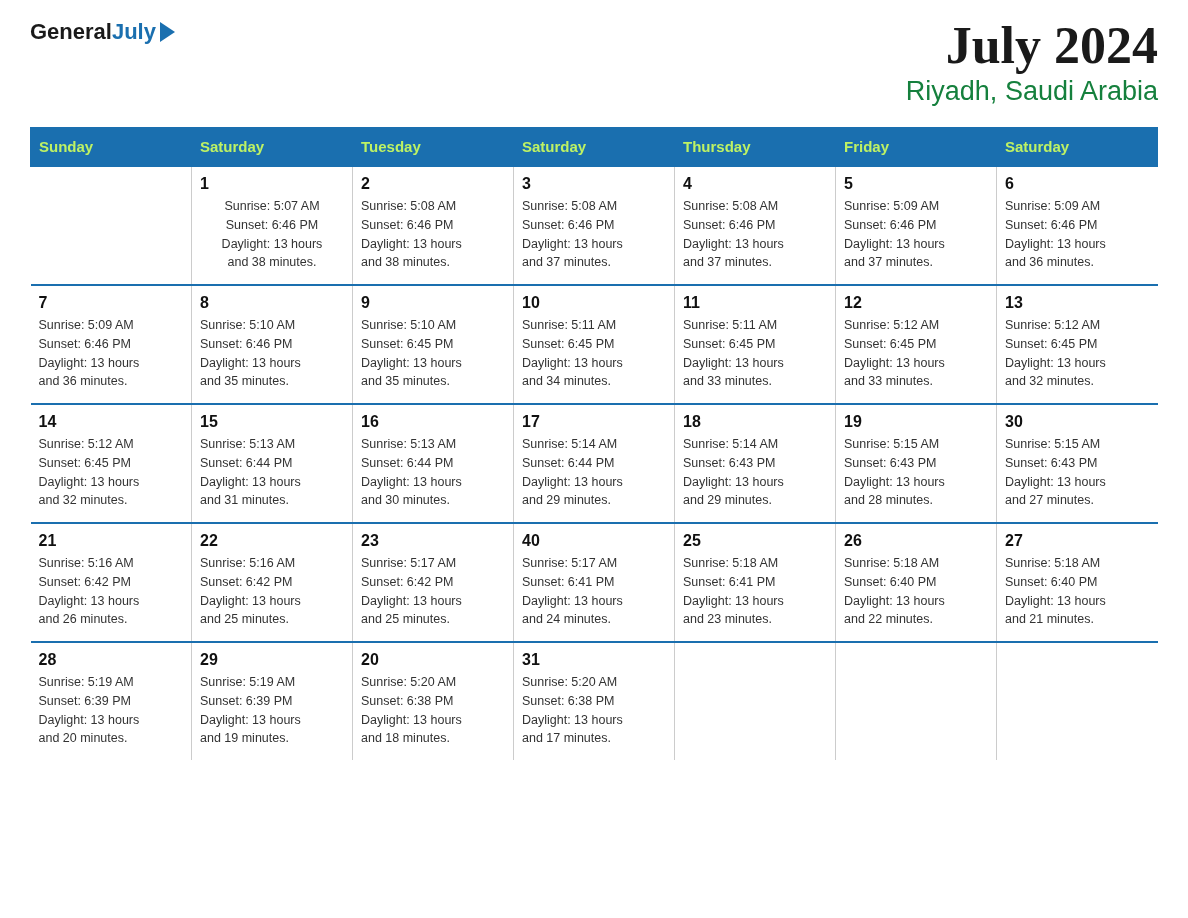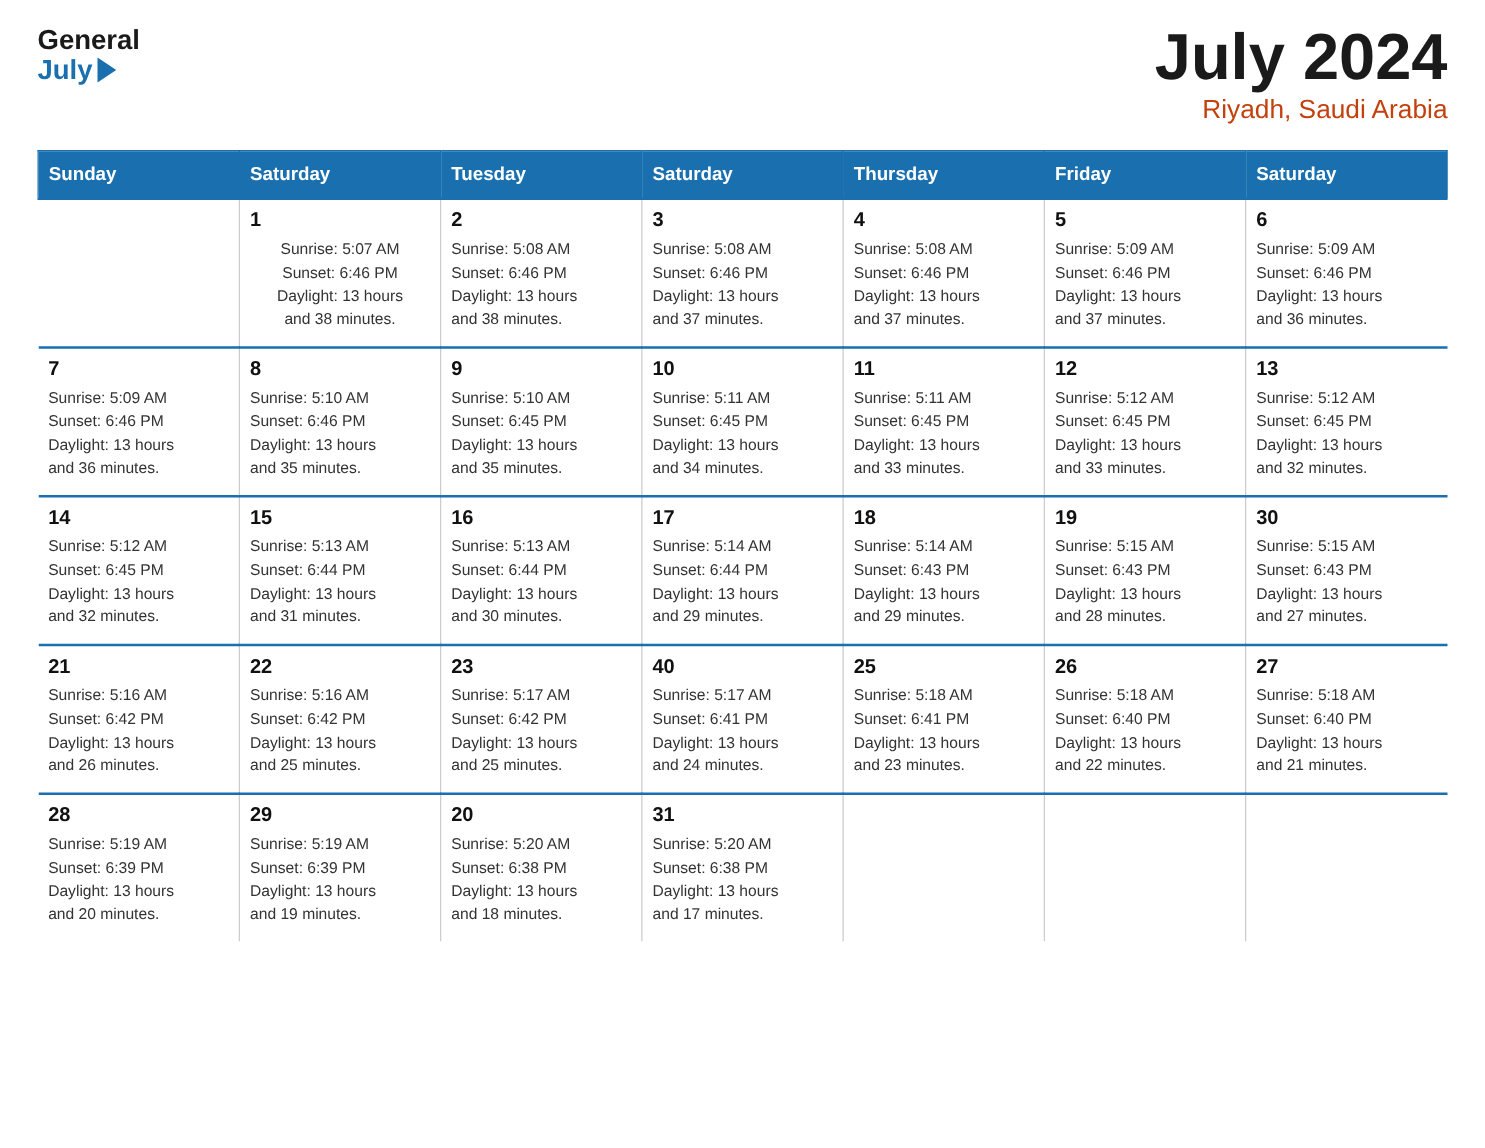--- a/index.html
+++ b/index.html
@@ -11,44 +11,45 @@
       padding: 20px 30px;
     }
     .header {
       display: flex;
       justify-content: space-between;
       align-items: flex-start;
       margin-bottom: 20px;
     }
     .logo-text {
       display: flex;
-      flex-direction: column;
+      flex-direction: row;
       line-height: 1.1;
     }
     .title-section {
       text-align: right;
     }
     .month-year {
       font-size: 52px;
       font-weight: bold;
       color: #1a1a1a;
       line-height: 1;
+      font-family: Liberation Serif, serif;
     }
     .location {
-      font-size: 21px;
-      color: #c2410c;
+      font-size: 27px;
+      color: #15803d;
       margin-top: 4px;
     }
     .calendar {
       width: 100%;
       border-collapse: collapse;
     }
     .calendar thead tr th {
       background-color: #1a6faf;
-      color: #ffffff;
+      color: #bef264;
       font-size: 15px;
       font-weight: bold;
       padding: 10px 8px;
       text-align: left;
       border: 1px solid #1a6faf;
     }
     .calendar tbody tr {
       border-top: 2px solid #1a6faf;
     }
     .calendar tbody tr td {

